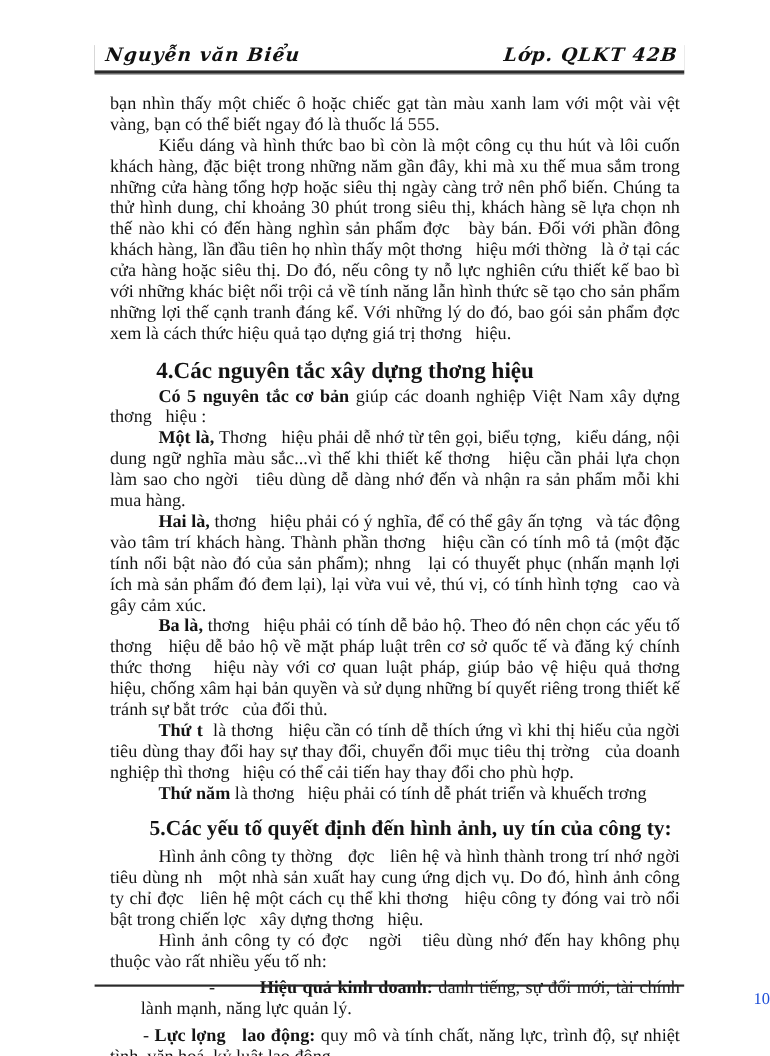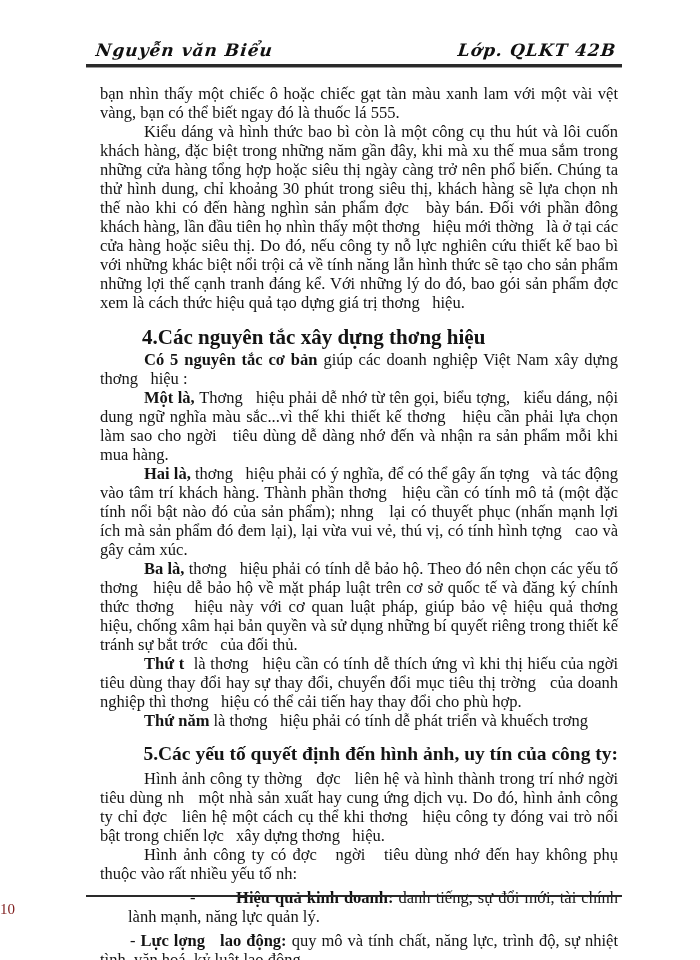--- a/index.html
+++ b/index.html
@@ -44,34 +44,34 @@
   .para{text-indent:44px;}
   .para-noindent{text-indent:0;}
   .heading-4{
     font-weight:bold;font-size:21px;line-height:20px;
     margin:15px 0 3px 42px !important;
     text-align:left;white-space:normal;
   }
   .heading-5{
     font-weight:bold;font-size:19.5px;line-height:22px;
     margin:13px 0 4px 36px !important;
-    text-align:right;white-space:normal;
+    text-align:left;white-space:normal;
   }
   .bullet-wide{margin:5px 0 0 28px !important;text-indent:62px;}
   .bullet{margin:5px 0 0 0 !important;text-indent:30px;}
   .doc b{font-weight:bold;}
   
   .footer-line{
     position:absolute;left:86px;right:78px;top:895px;
     border-top:2px solid #2a2a2a;
   }
   .page-number{
     position:absolute;left:0;right:0;top:901px;
-    text-align:left;
-    font-size:15px;color:#7f1d1d;
+    text-align:right;
+    font-size:15px;color:#1d4ed8;
   }
 </style>
 </head>
 <body>
 
 <div class="page">
 
   <div class="header">
     <span class="script">Nguyễn văn Biểu</span>
     <span class="script">Lớp. QLKT 42B</span>

